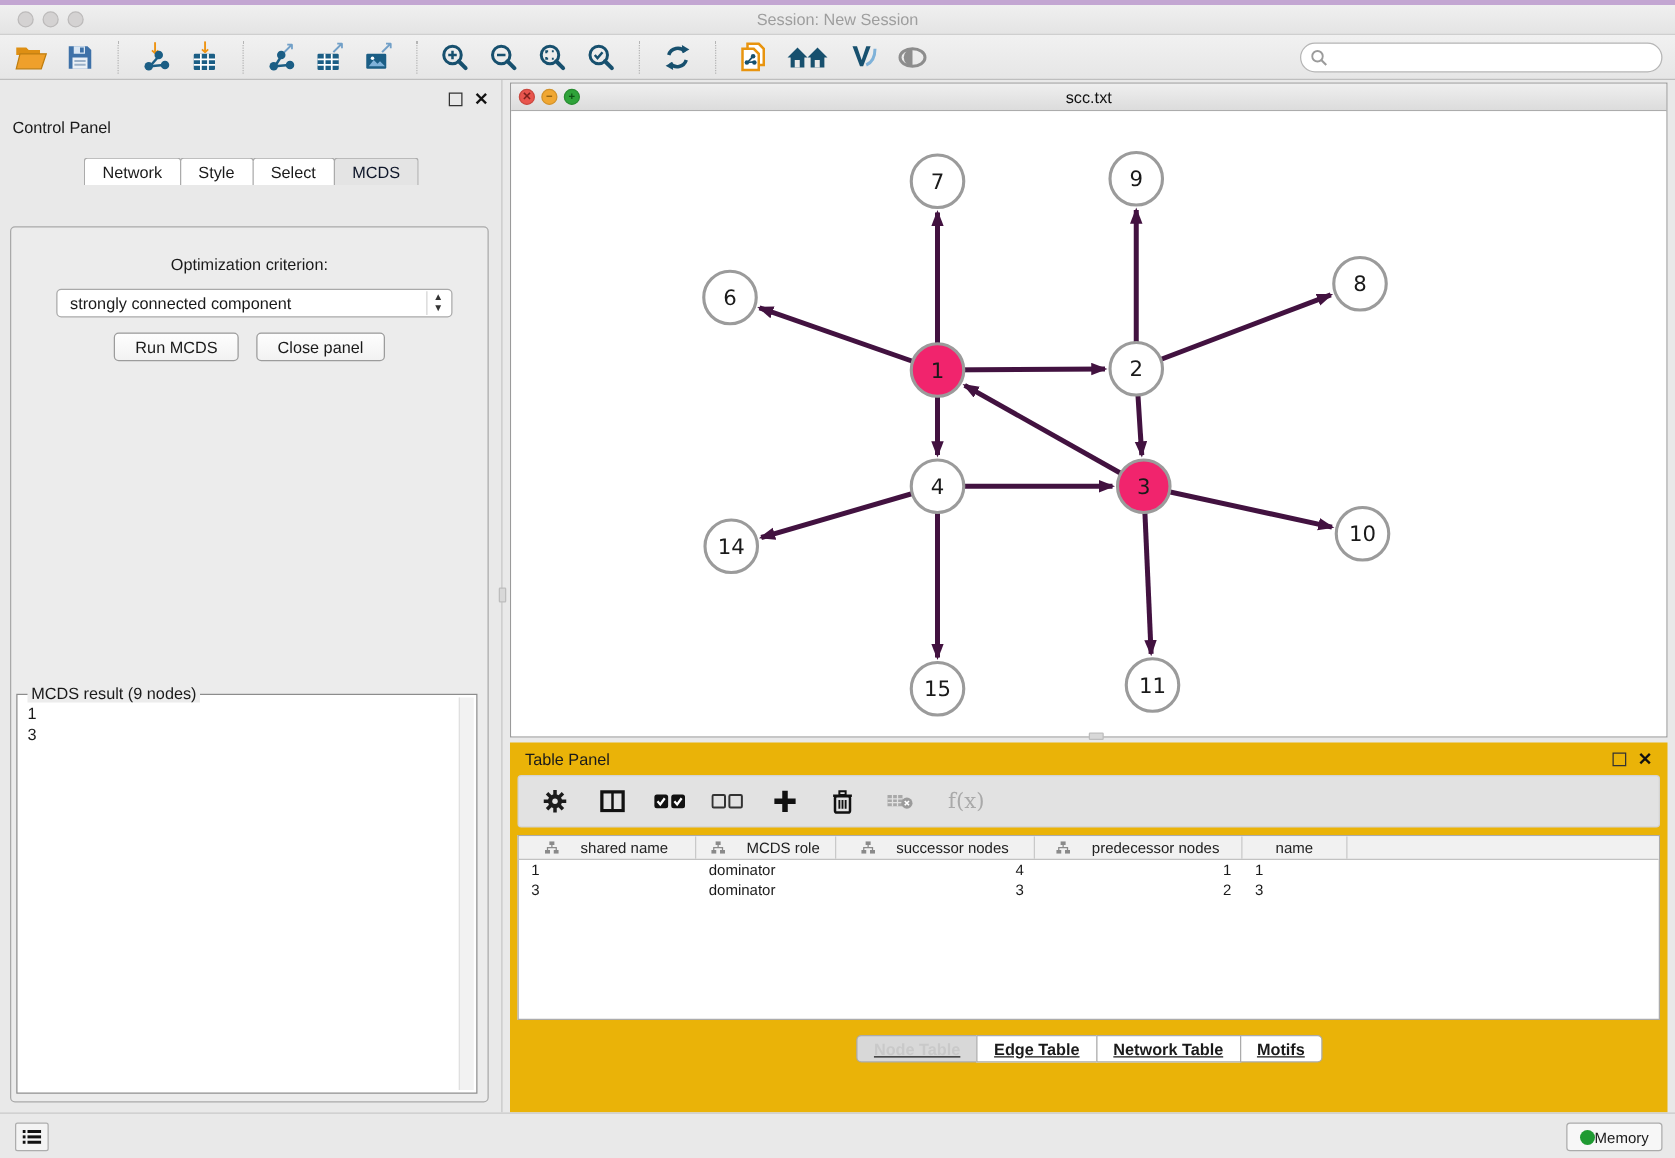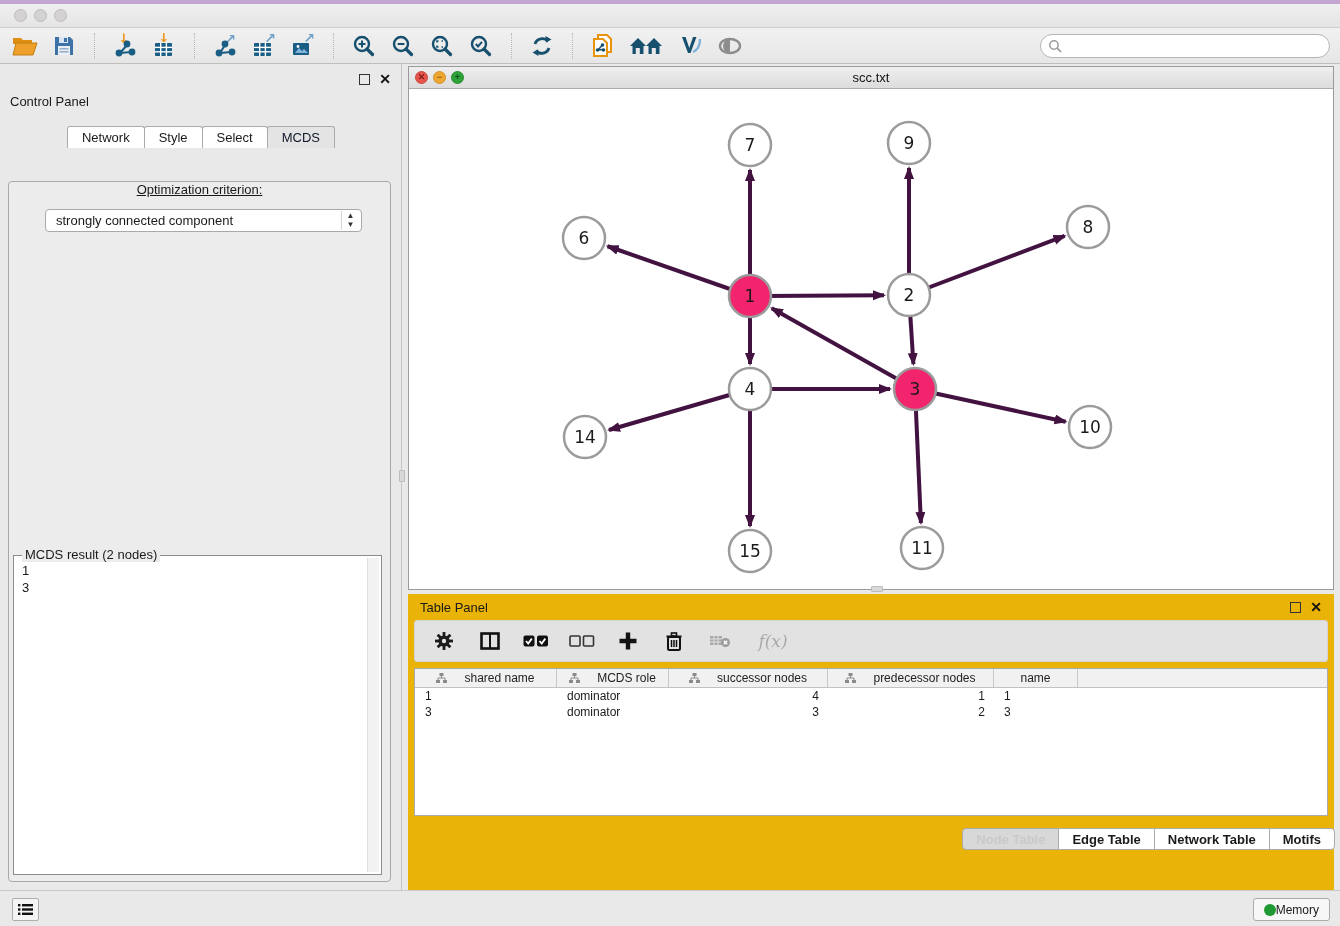--- a/index.html
+++ b/index.html
@@ -25,21 +25,21 @@
   .control-panel { position:absolute; top:64px; left:0; width:402px; bottom:36px; background:#E9E9E9; border-right:1px solid #C6C6C6; }
   .cp-header { height:30px; display:flex; align-items:center; padding:0 10px; }
   .cp-title { font-size:13px; color:#1a1a1a;margin-top:44px; }
   .panel-ctrls { margin-left:auto; display:flex; gap:9px; align-items:center; }
   .float-box { width:11px; height:11px; border:1.5px solid #333; background:transparent; }
   .close-x { font-size:14px; font-weight:bold; color:#111; line-height:1; }
   .cp-tabs { display:flex; justify-content:center; position:relative; z-index:2;margin-top:32px; }
   .tab { height:22px; padding:0 14px; background:#fff; border:1px solid #ABABAB; border-bottom:none; display:flex; align-items:center; font-size:13px; border-radius:3px 3px 0 0; margin-right:-1px; }
   .tab.active { background:#E4E4E4; color:#0f172a; }
   .cp-content { position:absolute; left:8px; right:10px; top:117px; bottom:8px; background:#ECECEC; border:1px solid #A9A9A9; border-radius:4px; }
-  .opt-label { text-align:center; font-size:13px;text-decoration:underline; }
+  .opt-label { text-align:center; margin-top:22px; font-size:13px; }
   .select-box { position:relative; margin:12px 28px 0 36px; height:23px; background:#fff; border:1px solid #A9A9A9; border-radius:4px; display:flex; align-items:center; padding:0 24px 0 10px; font-size:13px; }
   .select-stepper { position:absolute; right:2px; top:1px; bottom:1px; width:18px; border-left:1px solid #D5D5D5; display:flex; flex-direction:column; align-items:center; justify-content:center; font-size:8px; color:#333; line-height:1.1; }
   .btn-row { display:flex; justify-content:center; gap:14px; margin-top:12px; }
   .push-btn { height:23px; padding:0 16px; background:linear-gradient(#FEFEFE,#F2F2F2); border:1px solid #9C9C9C; border-radius:4px; font-size:13px; display:flex; align-items:center; }
   .result-fieldset { position:absolute; left:4px; right:8px; top:373px; bottom:6px; border:1px solid #8C8C8C; background:#fff; }
   .result-legend { position:absolute; top:-9px; left:8px; background:#ECECEC; padding:0 3px; font-size:13px; }
   .result-text { position:absolute; inset:2px 14px 2px 2px; font-size:13px; line-height:17px; padding:4px 6px; white-space:pre; }
   .result-scroll { position:absolute; top:2px; bottom:2px; right:2px; width:12px; background:#F2F2F2; border-left:1px solid #E0E0E0; }
 
   
@@ -53,28 +53,28 @@
   .net-title { position:absolute; left:0; right:0; top:3px; text-align:center; font-size:13px; color:#111; }
   .net-canvas { position:absolute; top:22px; bottom:0; left:0; right:0; background:#fff; overflow:hidden; }
   .split-handle-h { position:absolute; left:50%; bottom:-3px; width:12px; height:6px; background:#D8D8D8; border:1px solid #BDBDBD; border-radius:1px; z-index:3; }
   .split-handle-v { position:absolute; left:399px; top:470px; width:6px; height:12px; background:#D8D8D8; border:1px solid #BDBDBD; border-radius:1px; z-index:3; }
 
   
   .table-panel { position:absolute; left:408px; right:6px; top:594px; bottom:36px; background:#eab308; }
   .tp-header { height:26px; display:flex; align-items:center; padding:0 12px; }
   .tp-toolbar { margin:0 6px; height:42px; background:#E2E2E2; border:1px solid #D4D4D4; border-radius:3px; display:flex; align-items:center; gap:20px; padding-left:16px; }
   .tp-tool { display:flex; align-items:center; justify-content:center; width:26px; height:26px; }
-  .fx { font-family:"DejaVu Serif", serif; font-style:italic; font-size:17px; color:#A9A9A9; }
+  .fx { font-family:"DejaVu Serif", serif; font-size:17px; color:#A9A9A9; }
   .node-table { position:absolute; left:6px; right:6px; top:74px; bottom:74px; background:#fff; border:1px solid #ABABAB; overflow:hidden; }
   .thead { display:flex; height:19px; background:#F1F1F1; border-bottom:1px solid #C2C2C2; }
   .th { display:flex; align-items:center; justify-content:center; gap:17px; font-size:12px; color:#222; border-right:1px solid #C9C9C9; position:relative; }
   .trow { display:flex; height:16px; font-size:12px; }
   .td { padding:0 10px; display:flex; align-items:center; }
   .td.num { justify-content:flex-end; padding-right:9px; }
-  .tp-tabs { position:absolute; left:0; right:0; bottom:40px; display:flex; justify-content:flex-end; }
+  .tp-tabs { position:absolute; left:0; right:0; bottom:40px; display:flex; justify-content:center;text-decoration:underline; }
   .btab { height:22px; padding:0 13px; background:#fff; border:1px solid #ABABAB; display:flex; align-items:center; font-size:13px; font-weight:bold; margin-right:-1px; }
   .btab:first-child { border-radius:4px 0 0 4px; }
   .btab:last-child { border-radius:0 4px 4px 0; }
   .btab.active { background:#D8D8D8; color:#C9C9C9; }
 
   
   .statusbar { position:absolute; left:0; right:0; bottom:0; height:36px; background:#E9E9E9; border-top:1px solid #C9C9C9; }
   .list-btn { position:absolute; left:12px; top:7px; width:27px; height:23px; background:#F4F4F4; border:1px solid #ADADAD; border-radius:2px; display:flex; align-items:center; justify-content:center; }
   .memory-btn { position:absolute; right:10px; top:7px; height:23px; padding:0 10px; background:#F7F7F7; border:1px solid #ABABAB; border-radius:3px; display:flex; align-items:center; gap:0; font-size:12px; }
   .mem-dot { width:12px; height:12px; border-radius:50%; background:#1F9A32; }
@@ -84,20 +84,21 @@
 </head>
 <body>
 
 <div class="purple-strip"></div>
 <div class="titlebar">
   <div class="traffic">
     <div class="dot"></div>
     <div class="dot"></div>
     <div class="dot"></div>
   </div>
+  <div class="win-title">Session: New Session</div>
 </div>
 
 <div class="toolbar">
   <div class="tb-btn">
     <svg width="26" height="22" viewBox="0 0 26 22">
         <path d="M1 3 h8 l2 2 h9 v4 h-19 z" fill="#DE8F13"></path>
         <path d="M4 8 h21 l-4 12 h-20 z" fill="#EFA02B" stroke="#BF7E10"></path>
       </svg>
   </div>
   <div class="tb-btn">
@@ -272,22 +273,26 @@
   </div>
   <div class="cp-content">
     <div class="opt-label">Optimization criterion:</div>
     <div class="select-box">
       <span>strongly connected component</span>
       <span class="select-stepper">
           <span>▲</span>
           <span>▼</span>
         </span>
     </div>
+    <div class="btn-row">
+      <div class="push-btn">Run MCDS</div>
+      <div class="push-btn">Close panel</div>
+    </div>
     <div class="result-fieldset">
-      <div class="result-legend">MCDS result (2 nodes)</div>
+      <div class="result-legend">MCDS result (9 nodes)</div>
       <div class="result-text">1
 3</div>
       <div class="result-scroll"></div>
     </div>
   </div>
 </div>
 
 <div class="split-handle-v"></div>
 
 <div class="net-window">

